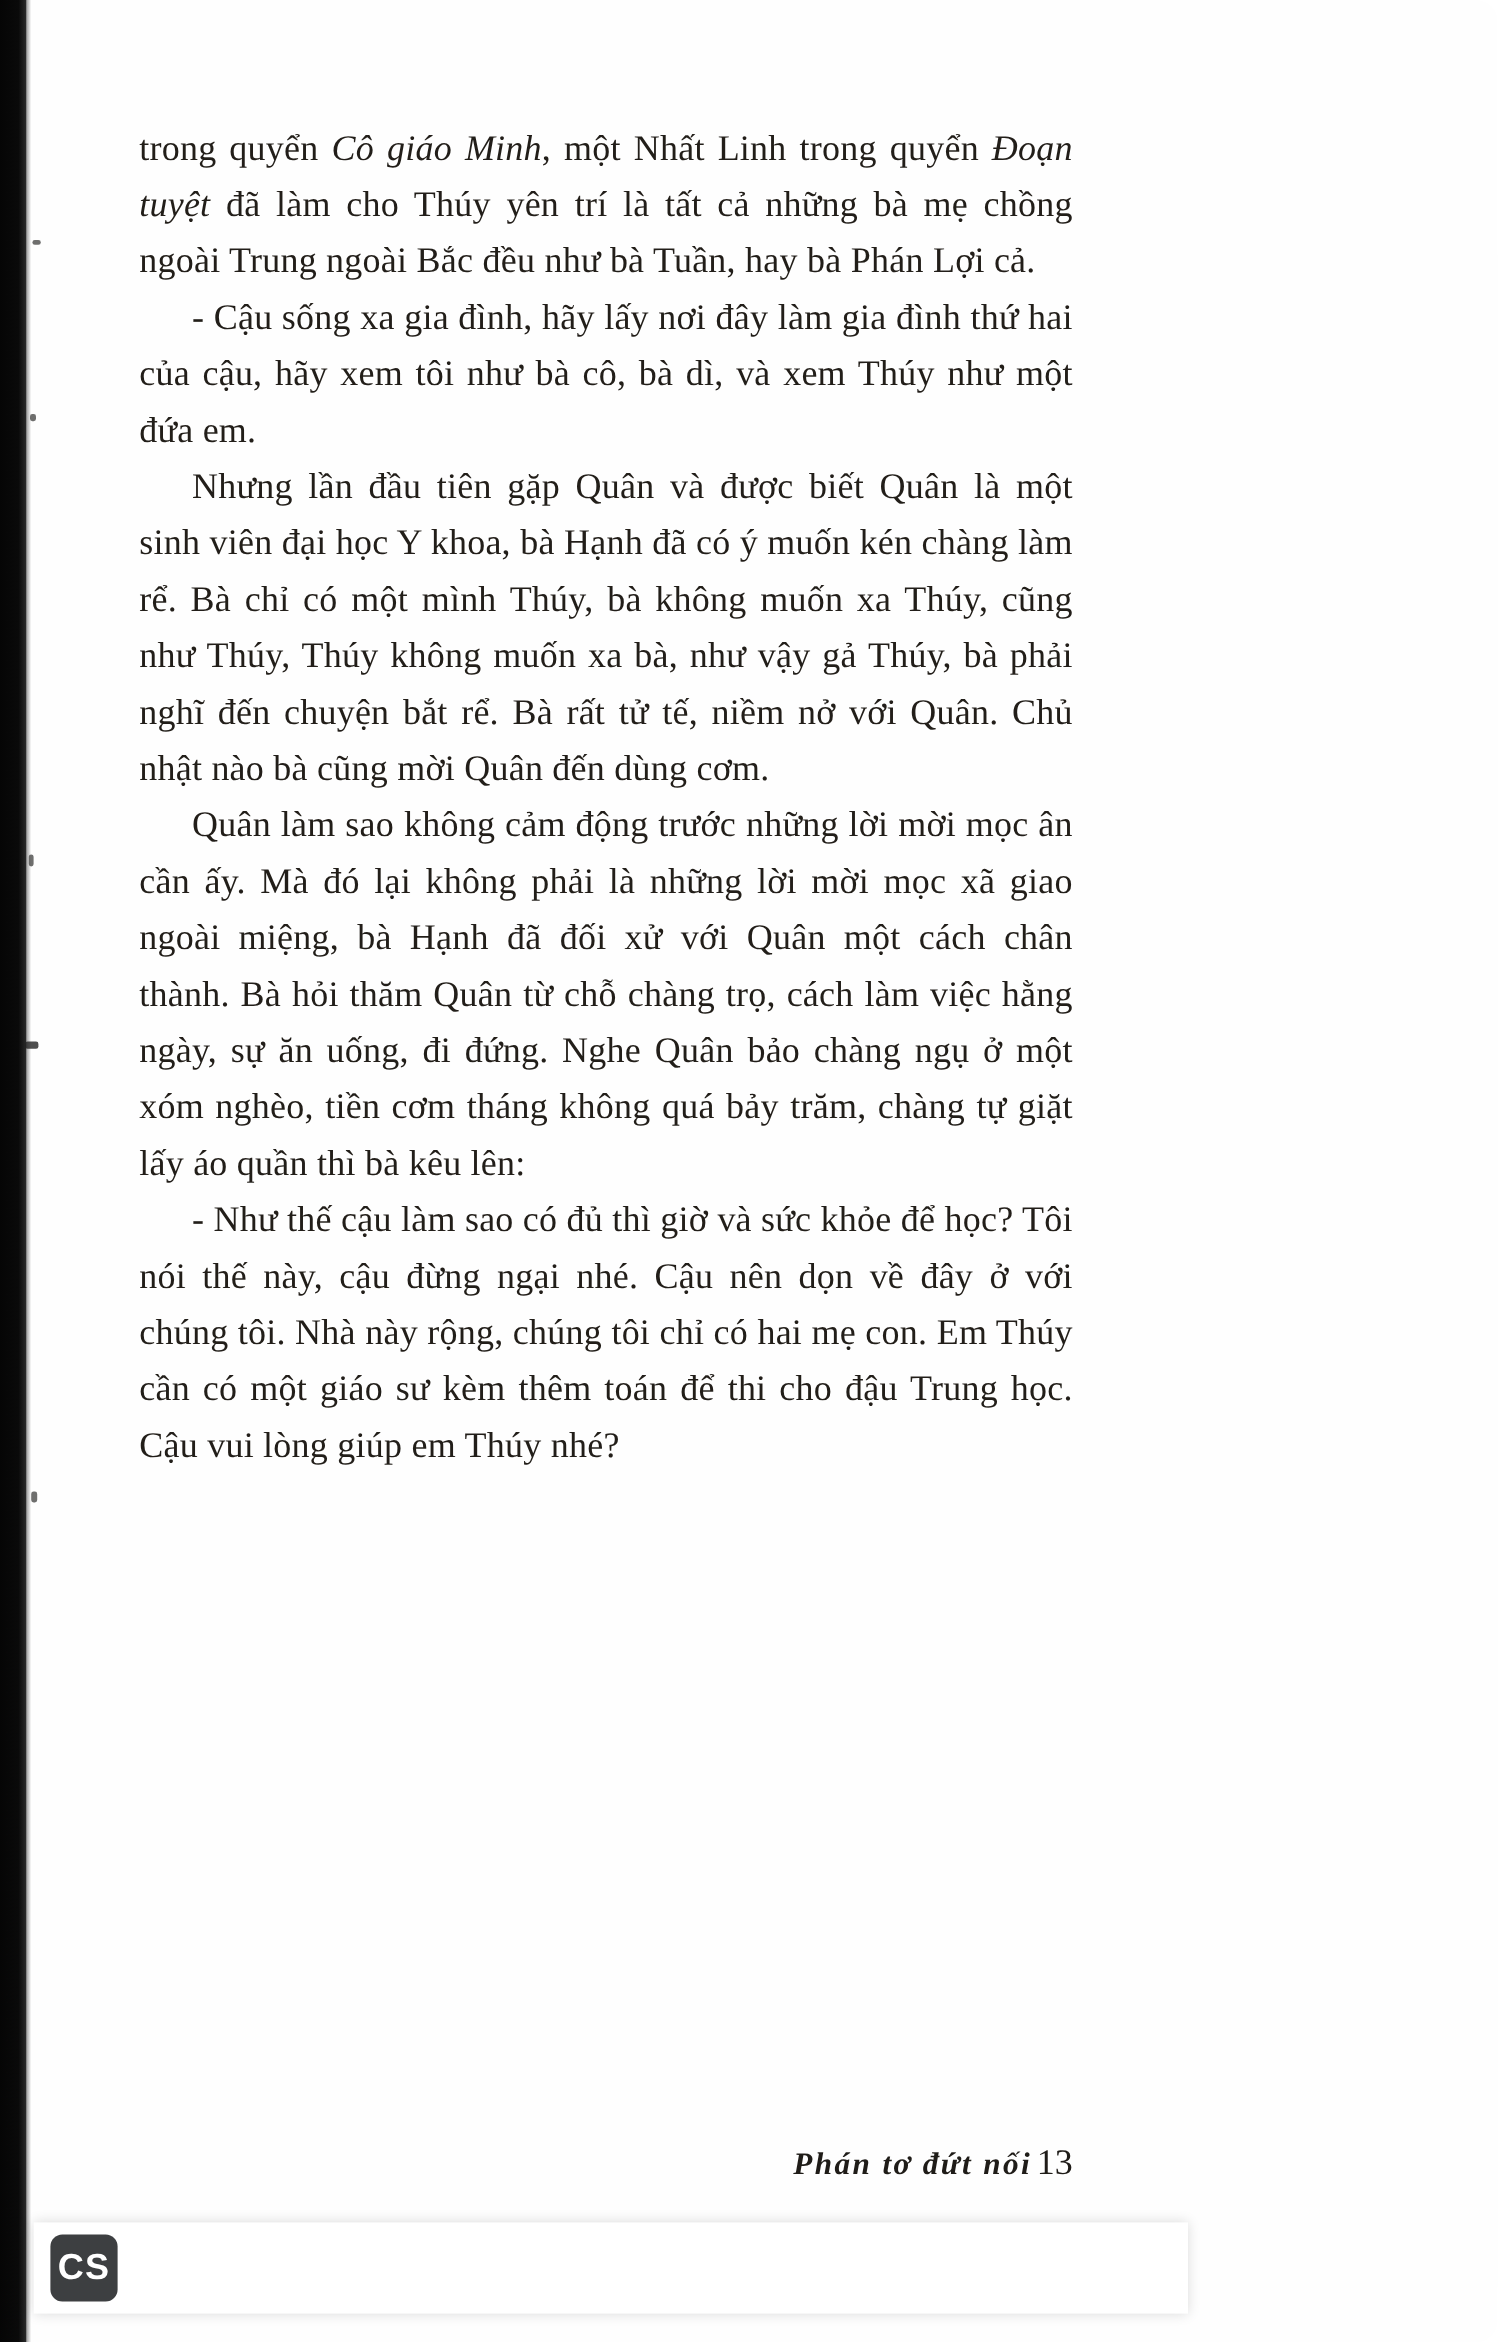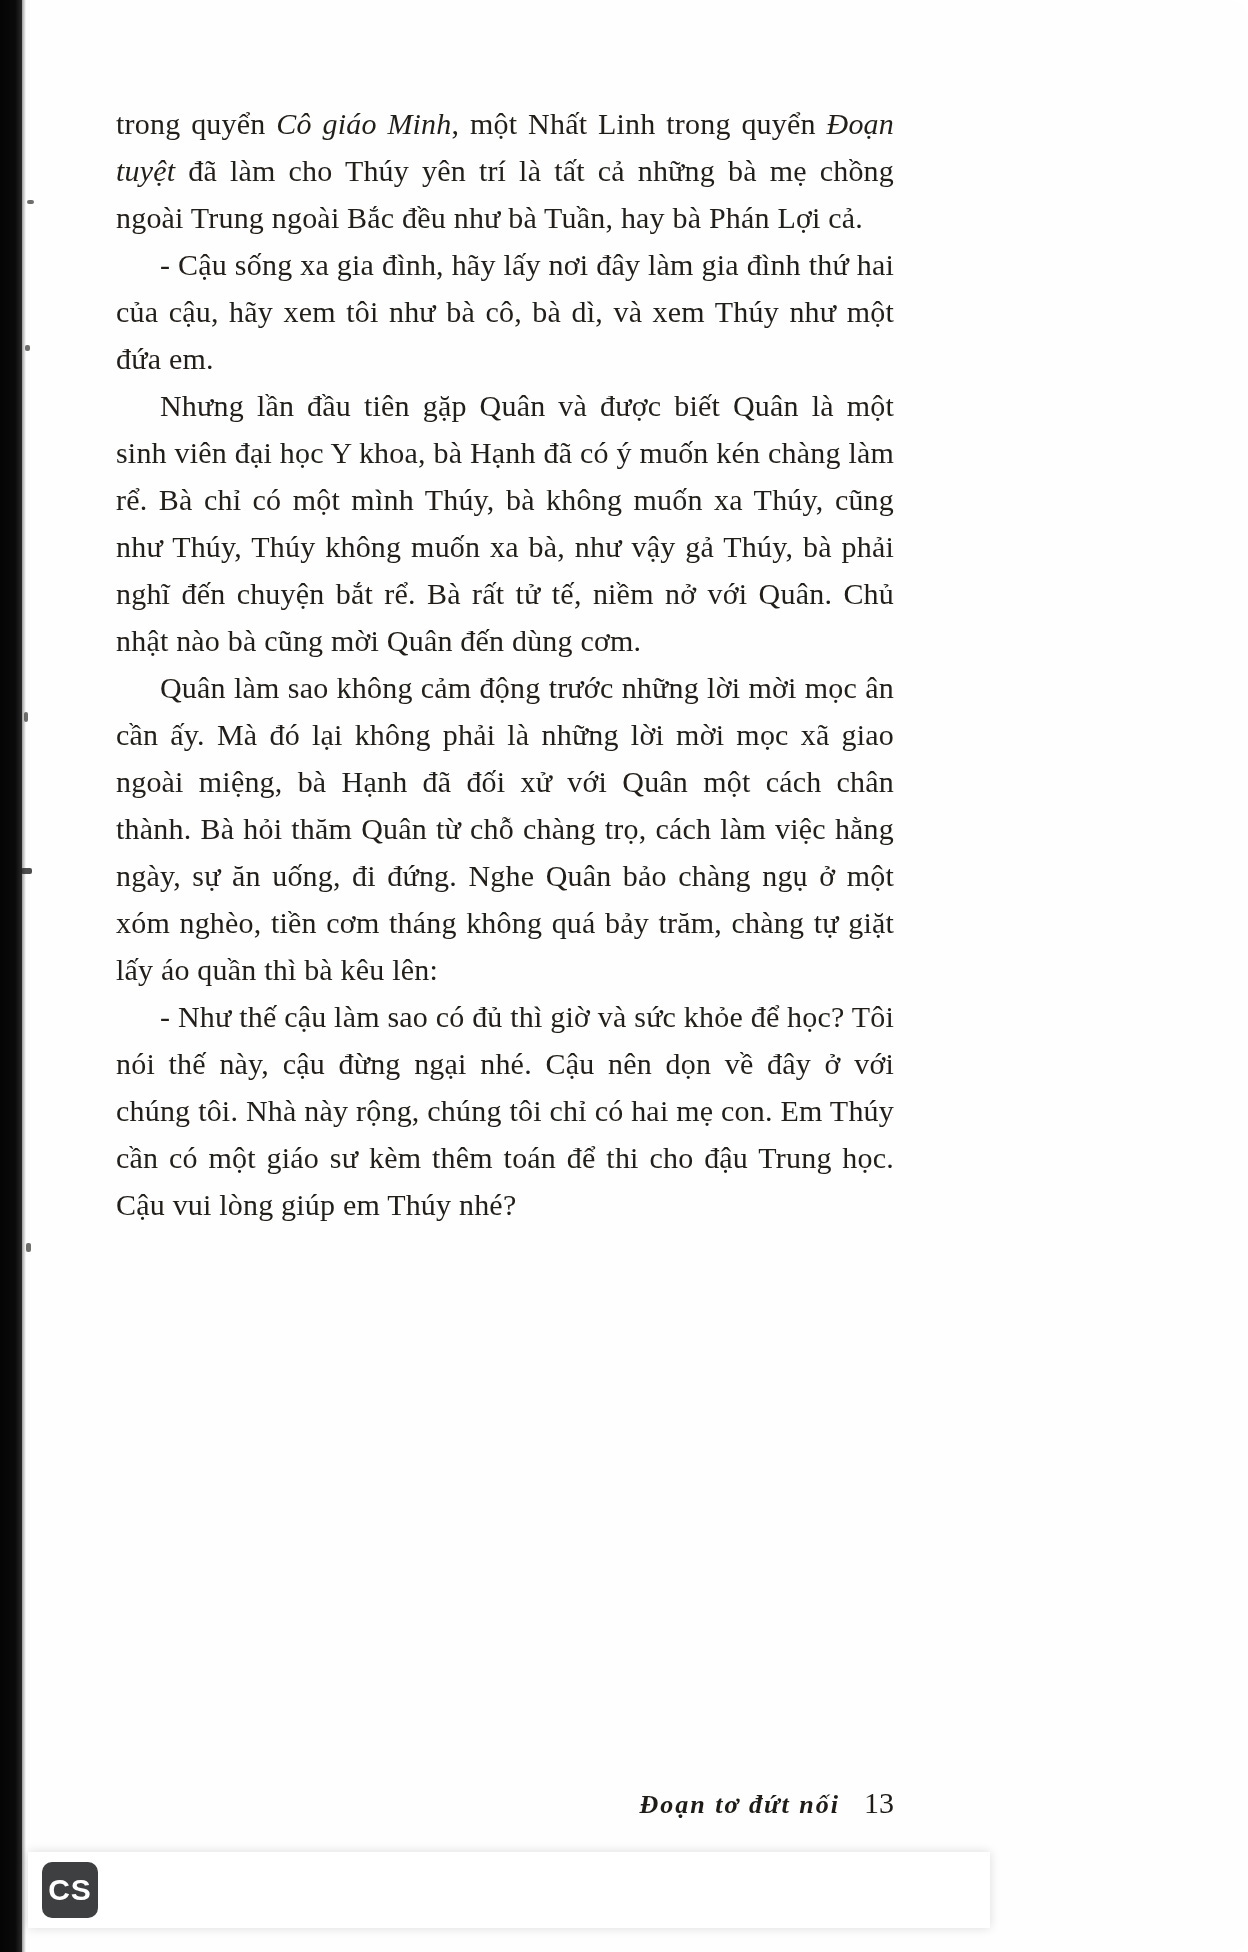--- a/index.html
+++ b/index.html
@@ -67,21 +67,20 @@
     white-space: nowrap;
   }
   .running-title {
     font-style: italic;
     font-weight: bold;
     font-size: 26px;
     letter-spacing: 2px;
   }
   .page-number {
     font-size: 30px;
-    margin-left: 20px;
     font-weight: normal;
   }
 
   
   .camscanner-bar {
     position: absolute;
     left: 28px;
     top: 1852px;
     width: 962px;
     height: 76px;
@@ -125,21 +124,21 @@
 
   <main class="text-block">
       <p class="para no-indent"><span>trong quyển </span><span class="it">Cô giáo Minh</span><span>, một Nhất Linh trong quyển </span><span class="it">Đoạn tuyệt</span><span> đã làm cho Thúy yên trí là tất cả những bà mẹ chồng ngoài Trung ngoài Bắc đều như bà Tuần, hay bà Phán Lợi cả.</span></p>
       <p class="para"><span>- Cậu sống xa gia đình, hãy lấy nơi đây làm gia đình thứ hai của cậu, hãy xem tôi như bà cô, bà dì, và xem Thúy như một đứa em.</span></p>
       <p class="para"><span>Nhưng lần đầu tiên gặp Quân và được biết Quân là một sinh viên đại học Y khoa, bà Hạnh đã có ý muốn kén chàng làm rể. Bà chỉ có một mình Thúy, bà không muốn xa Thúy, cũng như Thúy, Thúy không muốn xa bà, như vậy gả Thúy, bà phải nghĩ đến chuyện bắt rể. Bà rất tử tế, niềm nở với Quân. Chủ nhật nào bà cũng mời Quân đến dùng cơm.</span></p>
       <p class="para"><span>Quân làm sao không cảm động trước những lời mời mọc ân cần ấy. Mà đó lại không phải là những lời mời mọc xã giao ngoài miệng, bà Hạnh đã đối xử với Quân một cách chân thành. Bà hỏi thăm Quân từ chỗ chàng trọ, cách làm việc hằng ngày, sự ăn uống, đi đứng. Nghe Quân bảo chàng ngụ ở một xóm nghèo, tiền cơm tháng không quá bảy trăm, chàng tự giặt lấy áo quần thì bà kêu lên:</span></p>
       <p class="para"><span>- Như thế cậu làm sao có đủ thì giờ và sức khỏe để học? Tôi nói thế này, cậu đừng ngại nhé. Cậu nên dọn về đây ở với chúng tôi. Nhà này rộng, chúng tôi chỉ có hai mẹ con. Em Thúy cần có một giáo sư kèm thêm toán để thi cho đậu Trung học. Cậu vui lòng giúp em Thúy nhé?</span></p>
     </main>
 
   <footer class="page-footer">
-    <span class="running-title">Đoạn tơ đứt nối</span>
+    <span class="running-title">Phán tơ đứt nối</span>
     <span class="page-number">13</span>
   </footer>
 
   <div class="camscanner-bar">
     <div class="cs-logo">
       <span>CS</span>
     </div>
   </div>
 
 </div>

